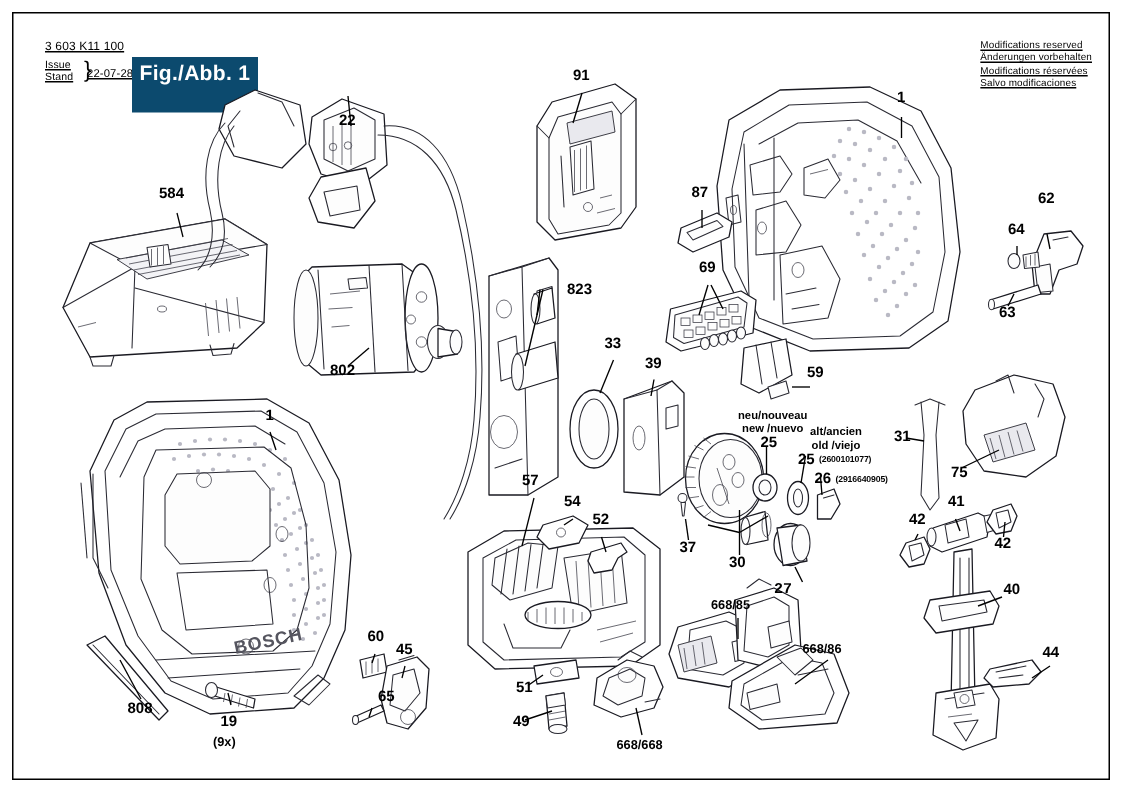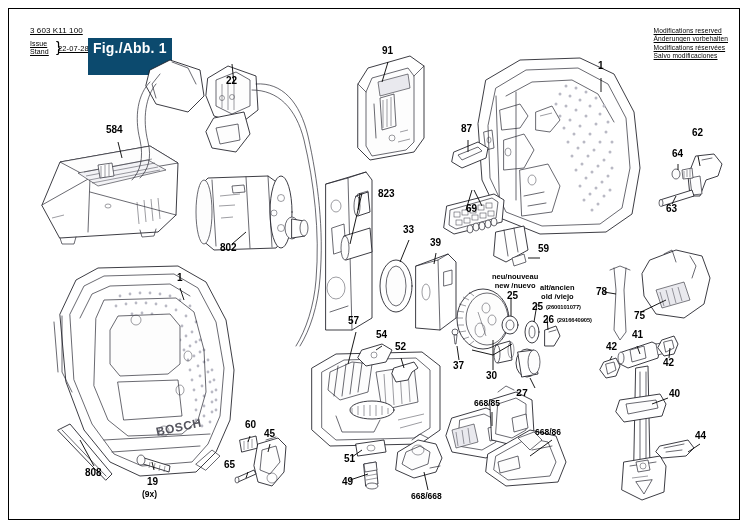--- a/index.html
+++ b/index.html
@@ -672,46 +672,46 @@
       <path d="M552 440 L530 456"></path>
       <path d="M428 490 L424 472"></path>
     </g>
   </svg>
 
   <div class="lbl" style="left:106px;top:124px;">584</div>
   <div class="lbl" style="left:226px;top:47px;margin-top:28px;">22</div>
   <div class="lbl" style="left:382px;top:45px;">91</div>
   <div class="lbl" style="left:598px;top:60px;">1</div>
   <div class="lbl" style="left:461px;top:123px;">87</div>
-  <div class="lbl" style="left:466px;top:173px;margin-top:30px;">69</div>
+  <div class="lbl" style="left:466px;top:173px;">69</div>
   <div class="lbl" style="left:692px;top:127px;">62</div>
   <div class="lbl" style="left:672px;top:148px;">64</div>
   <div class="lbl" style="left:666px;top:203px;">63</div>
   <div class="lbl" style="left:350px;top:188px;padding-left:28px;">823</div>
   <div class="lbl" style="left:220px;top:242px;">802</div>
   <div class="lbl" style="left:403px;top:224px;">33</div>
   <div class="lbl" style="left:430px;top:237px;">39</div>
   <div class="lbl" style="left:538px;top:243px;">59</div>
-  <div class="lbl" style="left:596px;top:286px;">78</div>
+  <div class="lbl" style="left:596px;top:286px;">31</div>
   <div class="lbl" style="left:634px;top:310px;">75</div>
   <div class="lbl" style="left:177px;top:272px;">1</div>
   <div class="lbl" style="left:348px;top:315px;">57</div>
   <div class="lbl" style="left:376px;top:329px;">54</div>
   <div class="lbl" style="left:395px;top:341px;">52</div>
   <div class="lbl" style="left:453px;top:360px;">37</div>
   <div class="lbl" style="left:486px;top:370px;">30</div>
   <div class="lbl" style="left:516px;top:388px;font-family:Liberation Mono, monospace;">27</div>
   <div class="lbl" style="left:632px;top:329px;">41</div>
   <div class="lbl" style="left:606px;top:341px;">42</div>
   <div class="lbl" style="left:663px;top:357px;">42</div>
   <div class="lbl" style="left:669px;top:388px;text-align:right;">40</div>
   <div class="lbl" style="left:695px;top:430px;">44</div>
   <div class="lbl" style="left:245px;top:419px;">60</div>
   <div class="lbl" style="left:264px;top:428px;">45</div>
-  <div class="lbl" style="left:224px;top:459px;">65</div>
+  <div class="lbl" style="left:252px;top:459px;">65</div>
   <div class="lbl" style="left:147px;top:476px;">19</div>
   <div class="lbl sm" style="left:142px;top:489px;">(9x)</div>
   <div class="lbl" style="left:85px;top:467px;">808</div>
   <div class="lbl" style="left:344px;top:453px;">51</div>
   <div class="lbl" style="left:342px;top:476px;">49</div>
   <div class="lbl sm" style="left:474px;top:398px;">668/85</div>
   <div class="lbl sm" style="left:535px;top:427px;">668/86</div>
   <div class="lbl sm" style="left:411px;top:491px;">668/668</div>
 
   <div class="lbl nn" style="left:492px;top:272px;">

